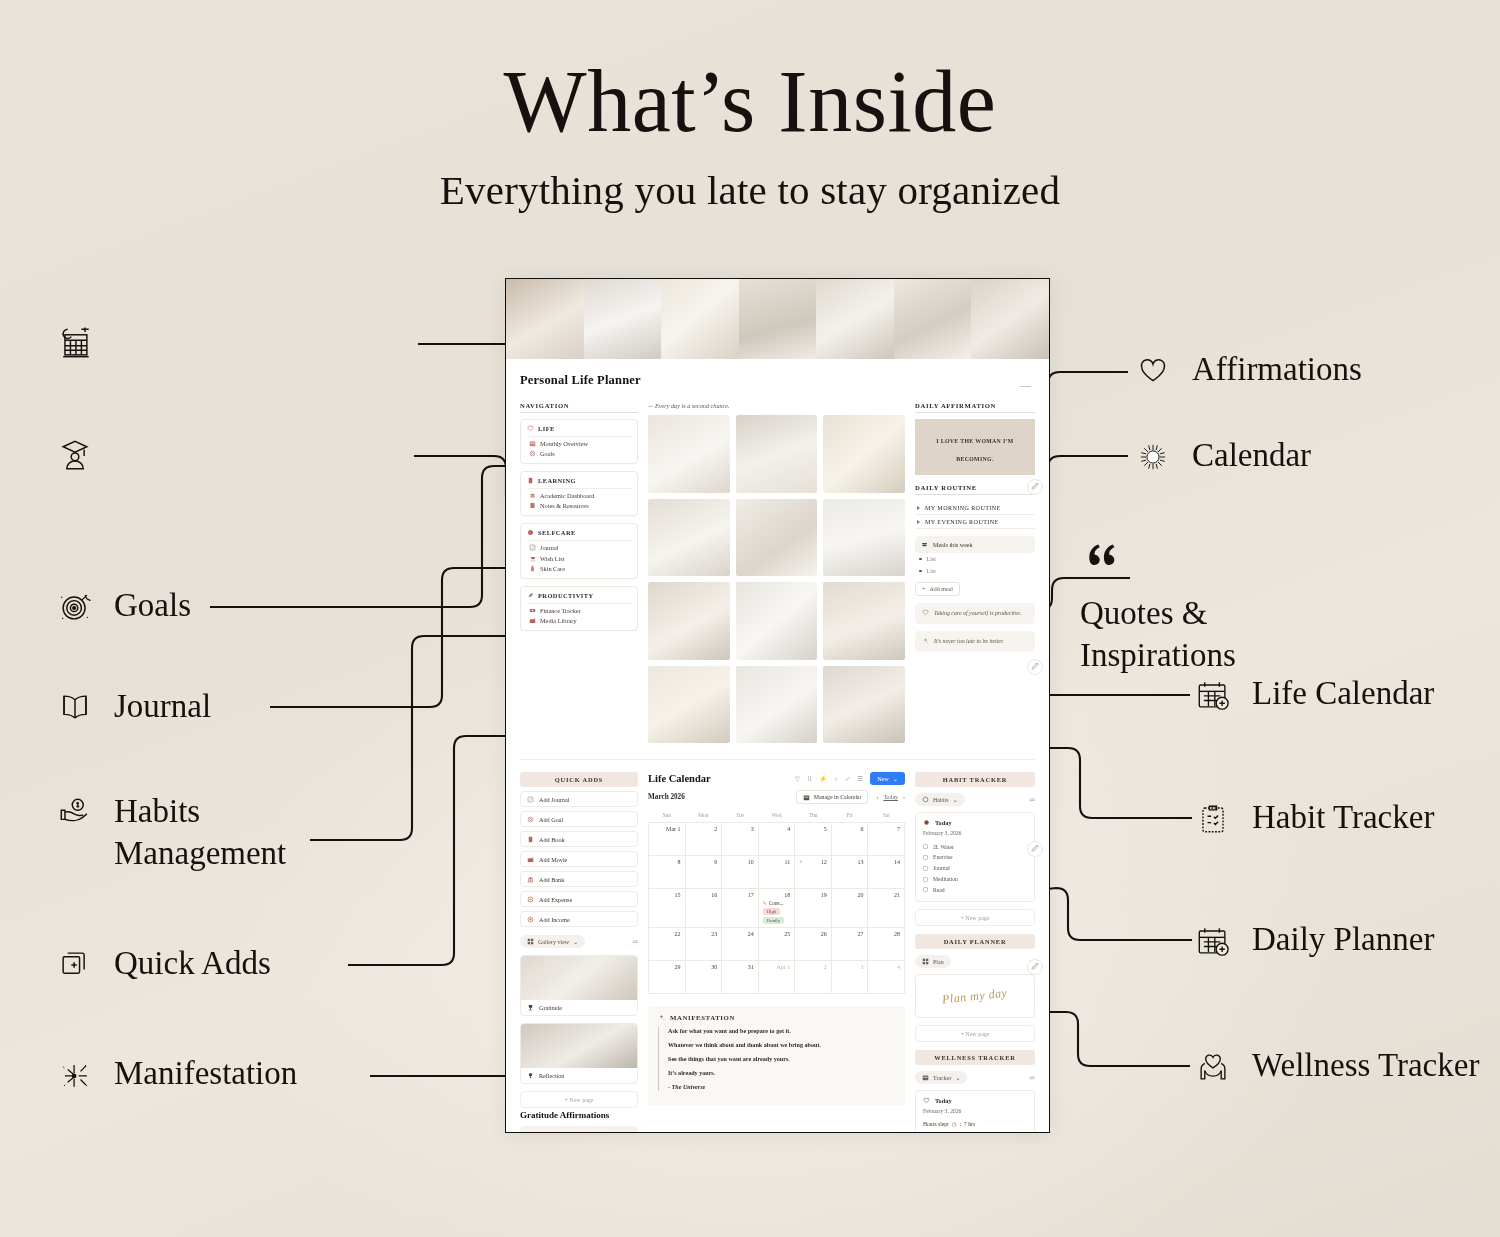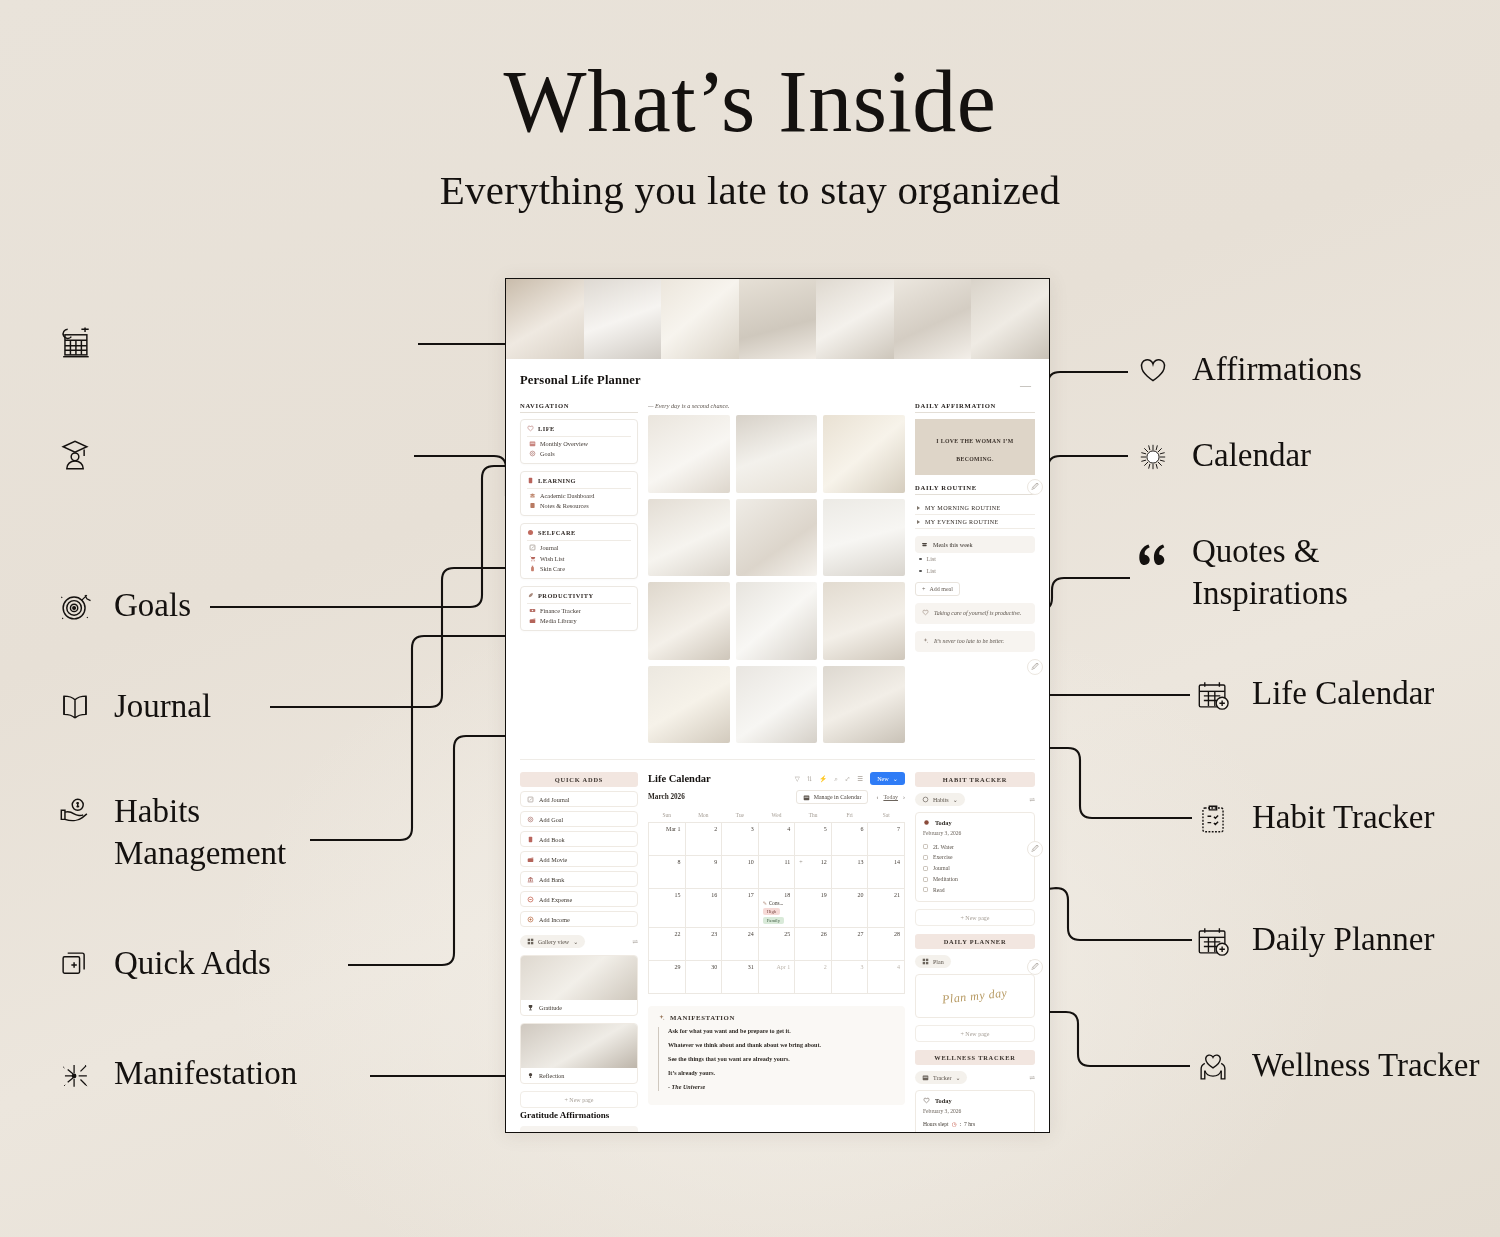--- a/index.html
+++ b/index.html
@@ -299,21 +299,21 @@
       <circle cx="23" cy="23" r="7" fill="#ffffff"></circle>
       <g>
         <path d="M23 9v6M23 31v6M9 23h6M31 23h6M13 13l4.3 4.3M28.7 28.7L33 33M33 13l-4.3 4.3M17.3 28.7L13 33"></path>
         <path d="M18 9.6l1.4 5.4M26.6 31l1.4 5.4M9.6 28l5.4-1.4M31 19.4l5.4-1.4M9.6 18l5.4 1.4M31 26.6l5.4 1.4M18 36.4l1.4-5.4M26.6 15l1.4-5.4"></path>
       </g>
     </svg>
   </span>
   <span class="ftext">Calendar</span>
 </div>
 
-<div class="feat right" style="left:1130px; top:530px;">
+<div class="feat right" style="left:1080px; top:530px;flex-direction:column;">
   <span class="ficon" style="align-items:flex-end; padding-bottom:4px;">
     <svg viewBox="0 0 46 46" width="42" height="42" fill="#14110f">
       <path d="M8 30c0-7 4-12 10-14l1.4 3c-3.6 1.5-5.6 4-5.6 6.6 0 .6.1 1 .3 1.5 3 .3 5.3 2.6 5.3 5.6 0 3.2-2.5 5.6-5.7 5.6C10 38.3 8 35 8 30z"></path>
       <path d="M24 30c0-7 4-12 10-14l1.4 3c-3.6 1.5-5.6 4-5.6 6.6 0 .6.1 1 .3 1.5 3 .3 5.3 2.6 5.3 5.6 0 3.2-2.5 5.6-5.7 5.6C26 38.3 24 35 24 30z"></path>
     </svg>
   </span>
   <span class="ftext">Quotes &amp;
 Inspirations</span>
 </div>
 

